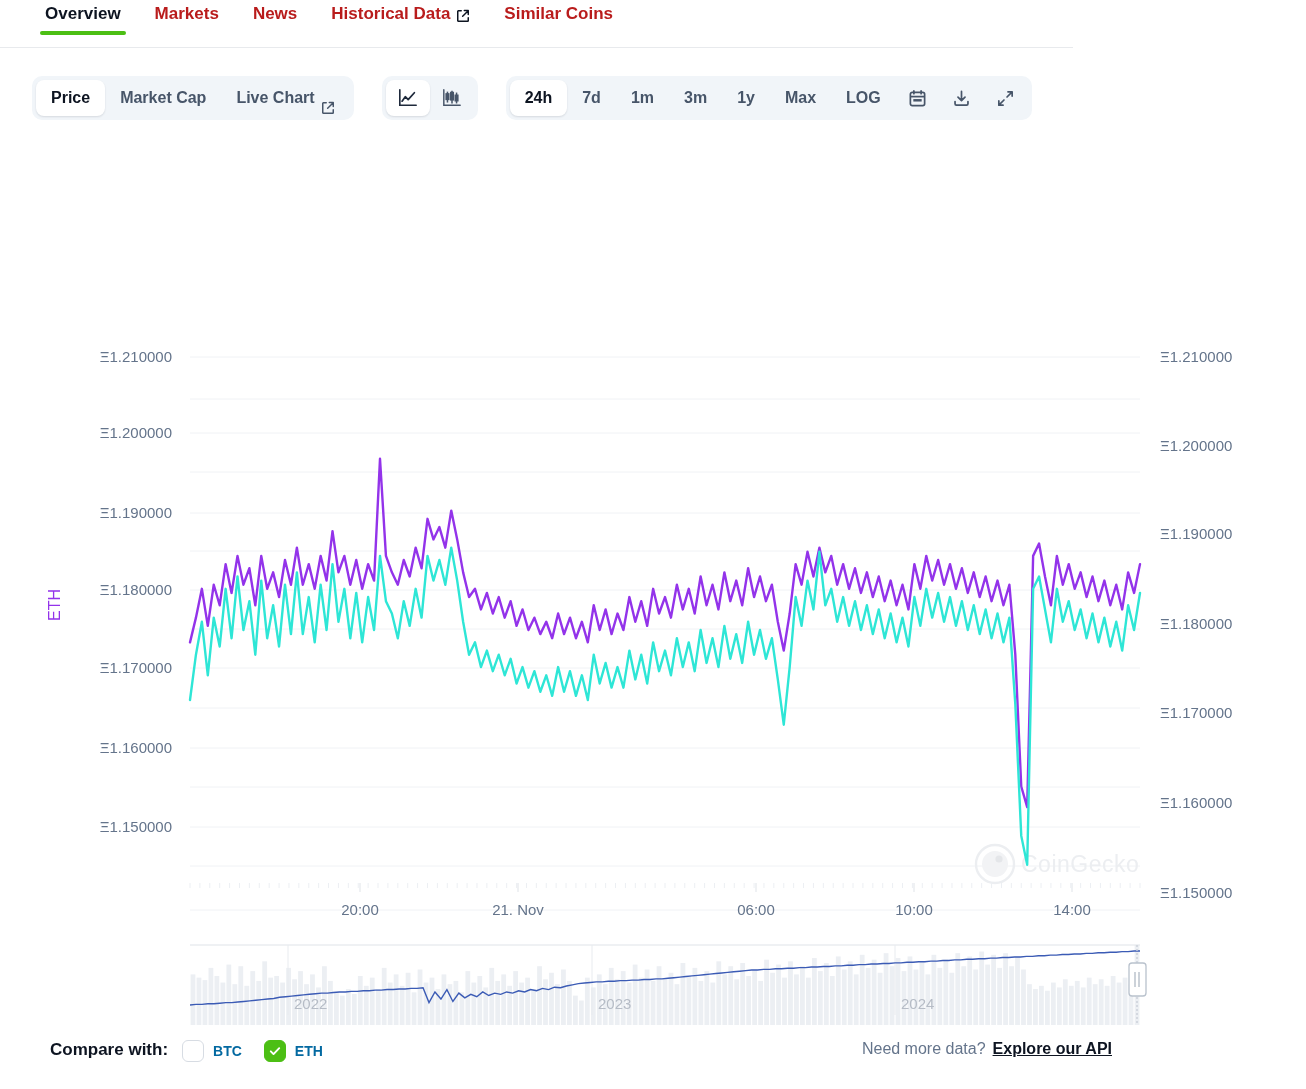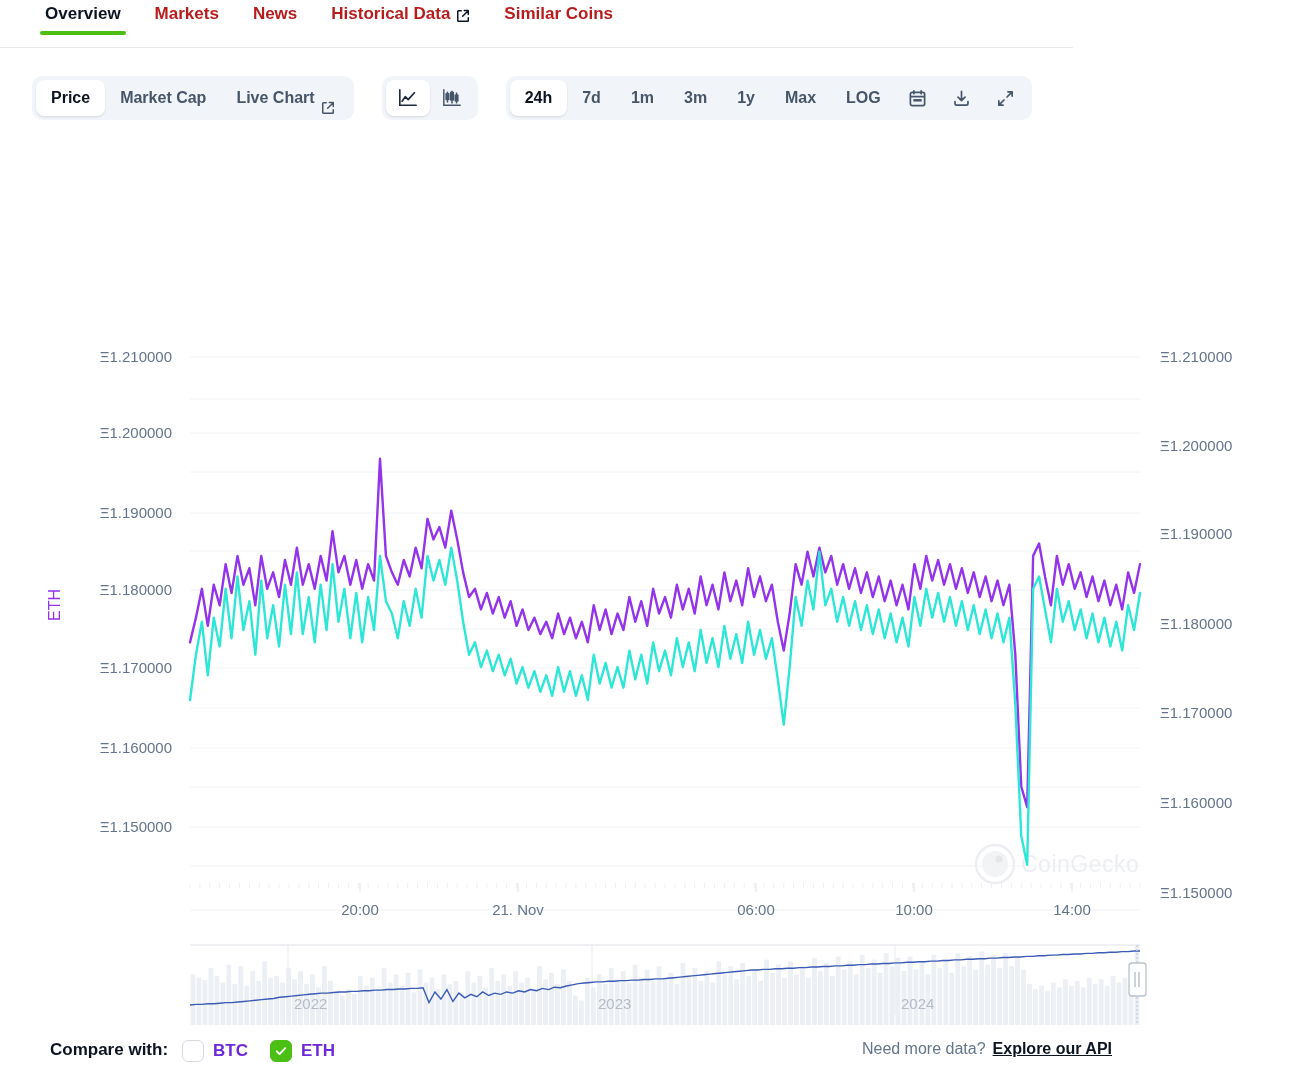--- a/index.html
+++ b/index.html
@@ -75,21 +75,21 @@
     position: absolute; left: 0; bottom: 0; width: 1118px; height: 49px;
     display: flex; align-items: flex-start; padding: 0 28px; margin-left: 22px;
   }
   .cmp-label { font-size: 17px; font-weight: 700; color: #0d1421; margin-right: 14px; }
   .cmp-item { display: flex; align-items: center; gap: 9px; margin-right: 22px; cursor: pointer; }
   .cbx { width: 22px; height: 22px; border-radius: 6px; border: 1.5px solid #d7dce3; background: #fff; }
   .cbx.checked {
     background: #4cbf14; border-color: #4cbf14;
     display: flex; align-items: center; justify-content: center;
   }
-  .cmp-name { font-size: 17px; font-weight: 700; color: #6d28d9; }
+  .cmp-name { font-size: 14px; font-weight: 700; color: #0369a1; }
   .footer-right { margin-left: auto; display: flex; align-items: center; gap: 7px; }
   .need { font-size: 16px; color: #64748b; }
   .api { font-size: 16px; font-weight: 700; color: #0d1421; text-decoration: underline; cursor: pointer; }
 </style>
 </head>
 <body>
 
 <div class="page">
 
   <div class="tabs">

